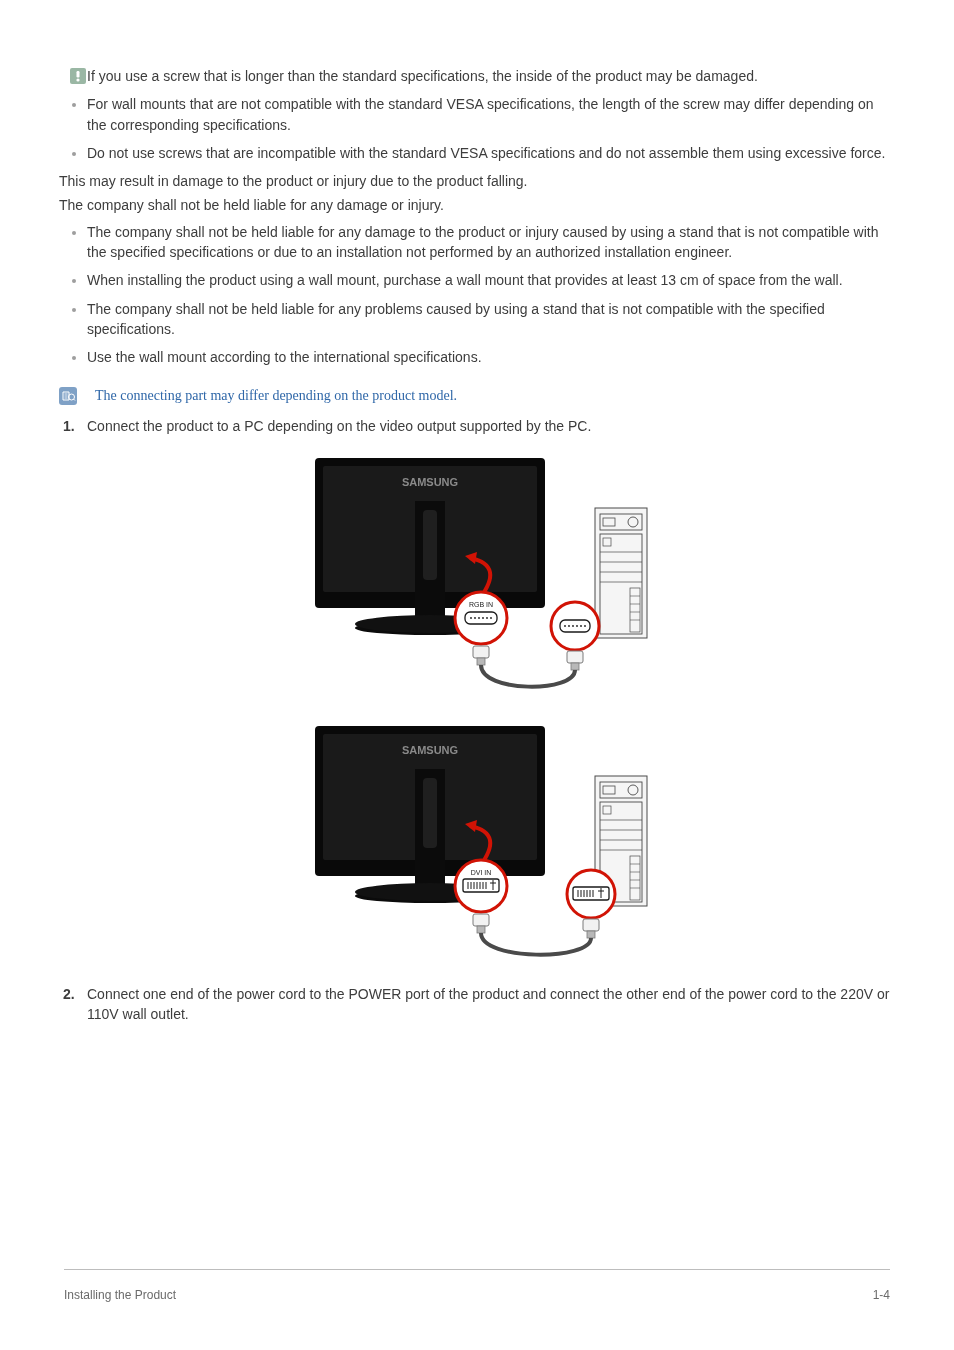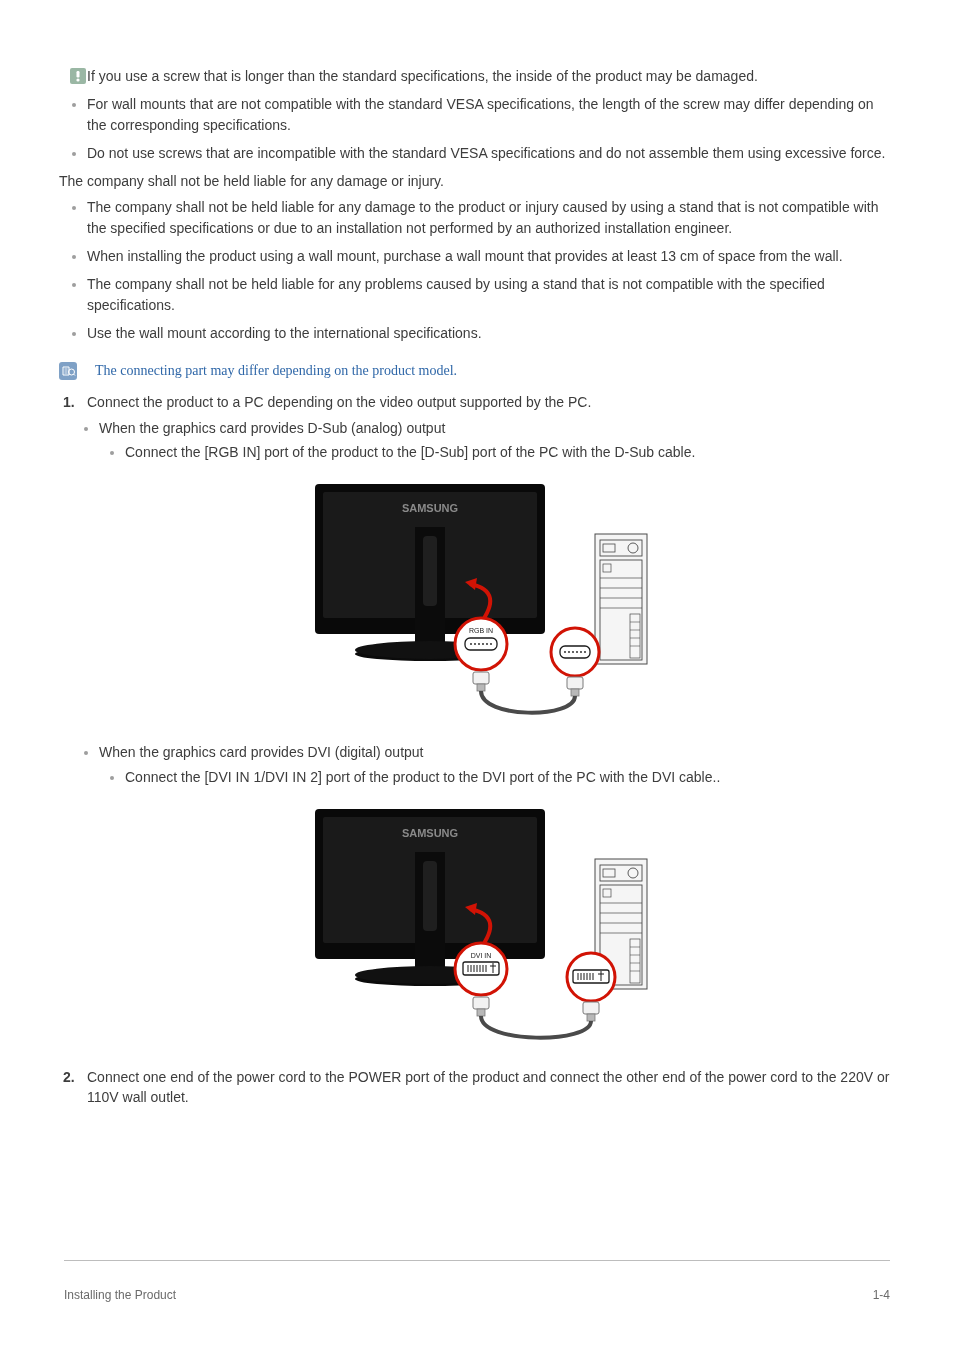--- a/index.html
+++ b/index.html
@@ -123,21 +123,21 @@
     margin: 12px 0 18px 0;
     text-align: right;
   }
   .figure svg { display: block; }
   .footer {
     position: absolute;
     left: 64px;
     right: 64px;
     bottom: 46px;
     border-top: 1px solid #bdbdbd;
-    padding-top: 26px;
+    padding-top: 17px;
     font-size: 12px;
     color: #6b6b6b;
     display: flex;
     justify-content: space-between;
   }
 </style>
 </head>
 <body>
 
 <div class="page">
@@ -148,20 +148,21 @@
       <circle cx="8" cy="12" r="1.6" fill="#ffffff"></circle>
     </svg>
   </span>
 
   <ul class="top-bullets">
     <li><span>If you use a screw that is longer than the standard specifications, the inside of the product may be damaged.</span></li>
     <li><span>For wall mounts that are not compatible with the standard VESA specifications, the length of the screw may differ depending on the corresponding specifications.</span></li>
     <li><span>Do not use screws that are incompatible with the standard VESA specifications and do not assemble them using excessive force.</span></li>
   </ul>
 
+  <p class="body">This may result in damage to the product or injury due to the product falling.</p>
   <p class="body">The company shall not be held liable for any damage or injury.</p>
 
   <ul class="lower-bullets">
     <li><span>The company shall not be held liable for any damage to the product or injury caused by using a stand that is not compatible with the specified specifications or due to an installation not performed by an authorized installation engineer.</span></li>
     <li><span>When installing the product using a wall mount, purchase a wall mount that provides at least 13 cm of space from the wall.</span></li>
     <li><span>The company shall not be held liable for any problems caused by using a stand that is not compatible with the specified specifications.</span></li>
     <li><span>Use the wall mount according to the international specifications.</span></li>
   </ul>
 
 
@@ -175,27 +176,20 @@
         <path d="M14.5 12 L16 13.5" stroke="#ffffff" stroke-width="1"></path>
       </svg>
     </span>
     <span class="note-text">The connecting part may differ depending on the product model.</span>
   </div>
 
   <ol class="steps">
     <li><span>Connect the product to a PC depending on the video output supported by the PC.</span></li>
   </ol>
 
-  <ul class="sub-bullets">
-    <li><span>When the graphics card provides D-Sub (analog) output</span>
-      <ul class="sub-sub">
-        <li><span>Connect the [RGB IN] port of the product to the [D-Sub] port of the PC with the D-Sub cable.</span></li>
-      </ul>
-    </li>
-  </ul>
 
   <div class="figure">
     <svg viewBox="0 0 360 250" width="360" height="250">
 
       <rect x="20" y="10" width="230" height="150" rx="4" fill="#090909"></rect>
       <rect x="28" y="18" width="214" height="126" rx="2" fill="#1a1a1a"></rect>
       <text x="135" y="38" text-anchor="middle" fill="#8a8a8a" font-size="11" font-family="Arial" font-weight="bold">SAMSUNG</text>
 
       <rect x="120" y="53" width="30" height="125" fill="#0b0b0b"></rect>
       <rect x="128" y="62" width="14" height="70" rx="4" fill="#1f1f1f"></rect>
@@ -241,27 +235,20 @@
 
       <rect x="178" y="198" width="16" height="12" rx="2" fill="#f2f2f2" stroke="#7a7a7a" stroke-width="1"></rect>
       <rect x="182" y="210" width="8" height="7" fill="#b8b8b8" stroke="#7a7a7a" stroke-width="0.8"></rect>
       <rect x="272" y="203" width="16" height="12" rx="2" fill="#f2f2f2" stroke="#7a7a7a" stroke-width="1"></rect>
       <rect x="276" y="215" width="8" height="7" fill="#b8b8b8" stroke="#7a7a7a" stroke-width="0.8"></rect>
 
       <path d="M186 217 C186 245 280 245 280 222" fill="none" stroke="#4a4a4a" stroke-width="4"></path>
     </svg>
   </div>
 
-  <ul class="sub-bullets">
-    <li><span>When the graphics card provides DVI (digital) output</span>
-      <ul class="sub-sub">
-        <li><span>Connect the [DVI IN 1/DVI IN 2] port of the product to the DVI port of the PC with the DVI cable..</span></li>
-      </ul>
-    </li>
-  </ul>
 
   <div class="figure">
     <svg viewBox="0 0 360 250" width="360" height="250">
       <rect x="20" y="10" width="230" height="150" rx="4" fill="#090909"></rect>
       <rect x="28" y="18" width="214" height="126" rx="2" fill="#1a1a1a"></rect>
       <text x="135" y="38" text-anchor="middle" fill="#8a8a8a" font-size="11" font-family="Arial" font-weight="bold">SAMSUNG</text>
       <rect x="120" y="53" width="30" height="125" fill="#0b0b0b"></rect>
       <rect x="128" y="62" width="14" height="70" rx="4" fill="#1f1f1f"></rect>
       <ellipse cx="135" cy="180" rx="75" ry="7" fill="#0b0b0b"></ellipse>
       <ellipse cx="135" cy="176" rx="75" ry="9" fill="#111111"></ellipse>

